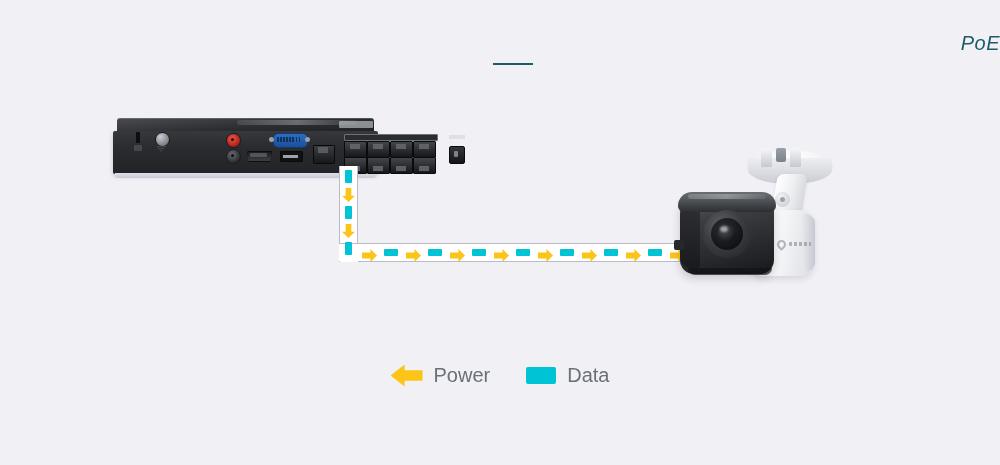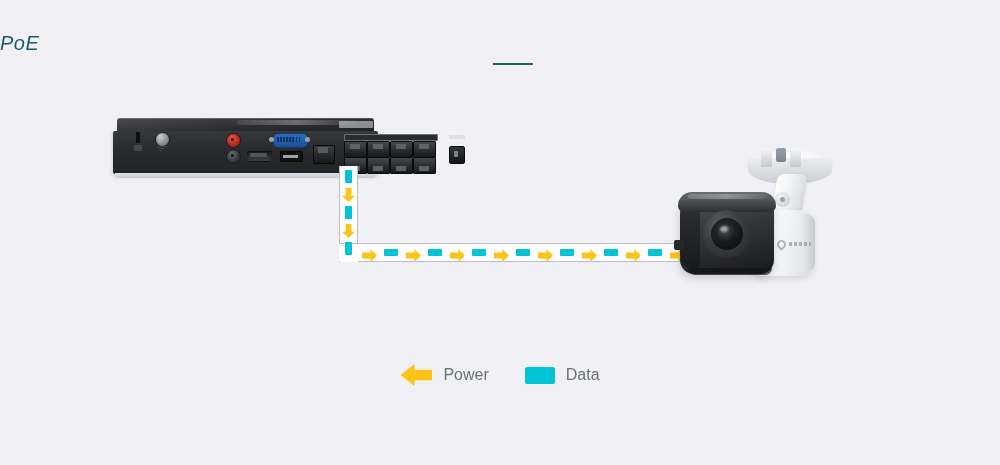--- a/index.html
+++ b/index.html
@@ -20,21 +20,21 @@
     width: 1000px;
     height: 465px;
   }
 
   
   #poe-title {
     position: absolute;
     left: 0;
     top: 32px;
     width: 1000px;
-    text-align: left;
+    text-align: right;
     font-style: italic;
     font-size: 20px;
     color: #1d5c66;
     letter-spacing: 0.5px;
   }
   #poe-title-rule {
     position: absolute;
     left: 493px;
     top: 63px;
     width: 40px;
@@ -494,21 +494,21 @@
     width: 32px; height: 22px;
     background: #fcc417;
     clip-path: polygon(100% 26%, 44% 26%, 44% 0, 0 50%, 44% 100%, 44% 74%, 100% 74%);
   }
   #legend-data-swatch {
     width: 30px; height: 17px;
     background: #00c4d6;
     border-radius: 2px;
   }
   .legend-label {
-    font-size: 16px;
+    font-size: 20px;
     color: #6a7079;
   }
 </style>
 </head>
 <body>
 
 <div id="stage">
 
   <div id="poe-title">PoE</div>
   <div id="poe-title-rule"></div>

